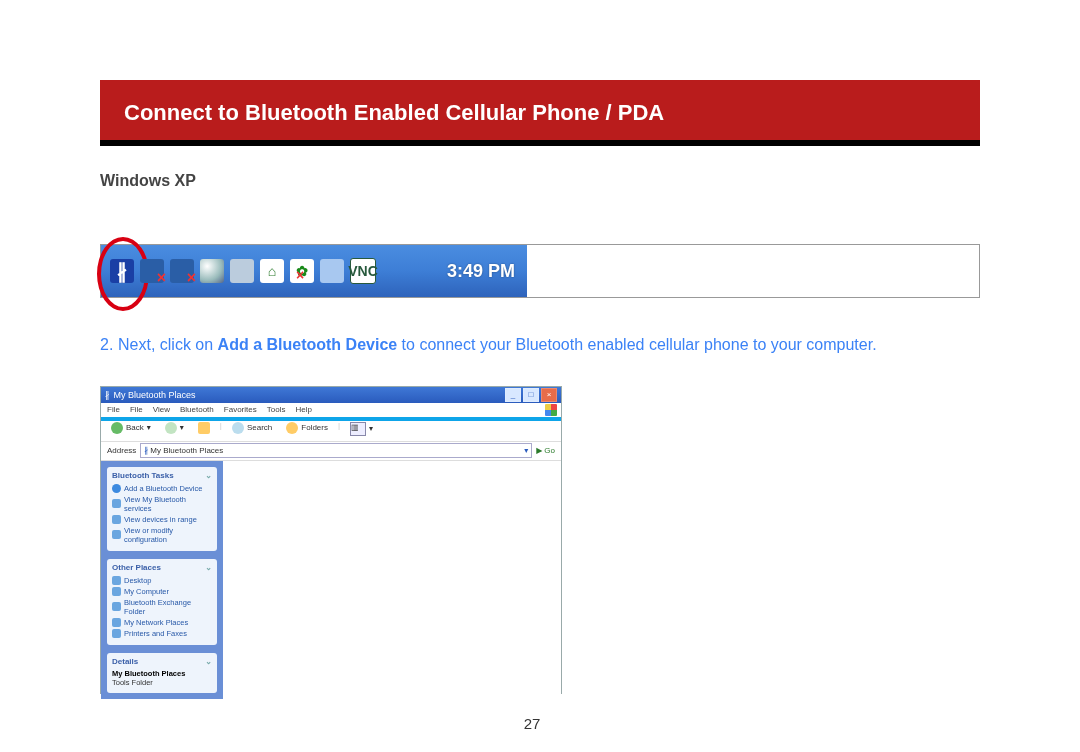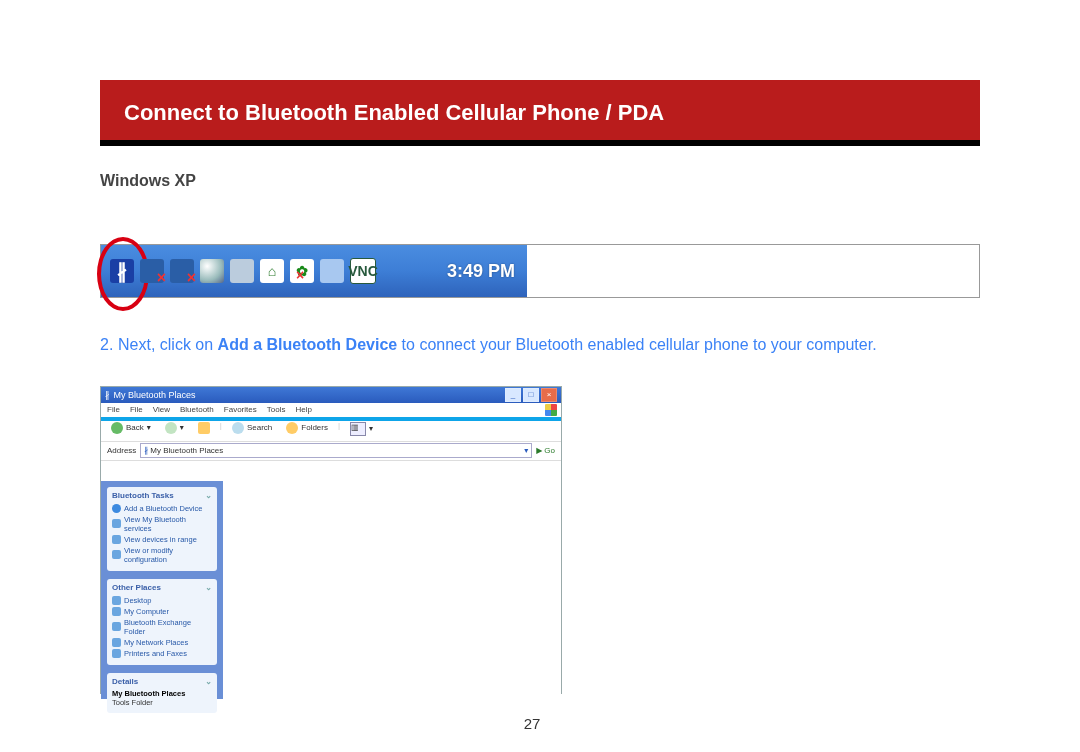--- a/index.html
+++ b/index.html
@@ -178,21 +178,21 @@
   }
   .addrfield{ flex:1;border:1px solid #aac;background:#fff;height:13px;display:flex;align-items:center;padding:0 3px;}
   .gobtn{ color:#2a7a2a;display:flex;align-items:center;gap:2px;}
   .body{
     display:flex;height:238px;
   }
   .sidepane{
     width:110px;
     background:#6a8fd6;
     padding:6px;
-    display:flex;flex-direction:column;gap:8px;margin-top:20px;
+    display:flex;flex-direction:column;gap:8px;
   }
   .panel{
     background:#eef4fc;
     border-radius:3px;
     padding:4px 5px 6px 5px;
   }
   .panel-hd{
     color:#3a5fa8;font-weight:bold;font-size:8px;
     display:flex;justify-content:space-between;align-items:center;
     margin-bottom:3px;

